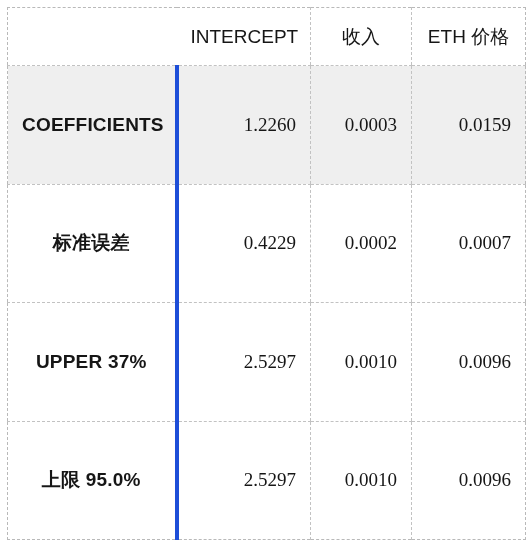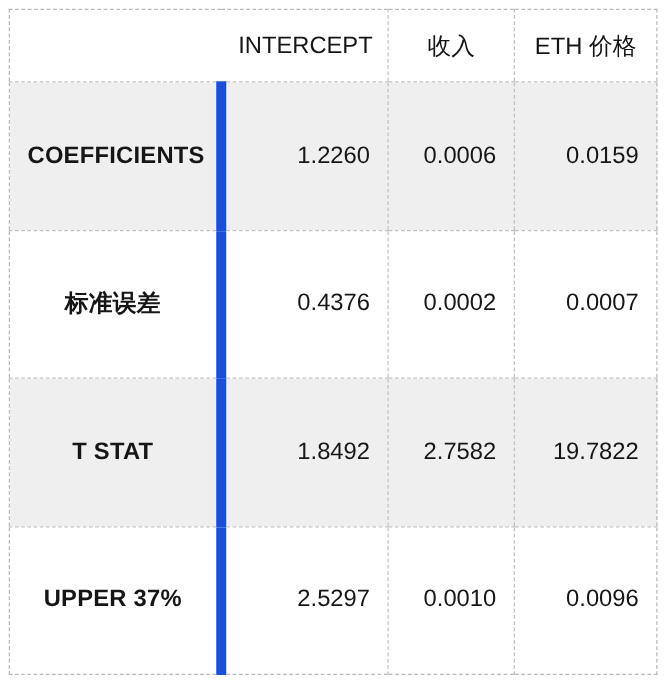--- a/index.html
+++ b/index.html
@@ -69,26 +69,27 @@
   
   tbody tr { height: 59.4px; }
   tbody tr.shaded td { background: #efefef; }
   tbody tr.plain td  { background: #ffffff; margin-top: 16px; }
   tbody tr:last-child td { border-bottom: none; }
 
   td.row-label {
     text-align: center;
     font-weight: bold;
     letter-spacing: 0.2px;
-    border-right: 8px solid #1d4ed8;
+    border-right: 4px solid #1d4ed8;
   }
   td.num {
     text-align: right;
     font-weight: normal;
     border-left: 1px dashed #c2c2c2;
+    font-family: Liberation Serif, serif;
   }
   td.num.first-num {
     border-left: none;
   }
 </style>
 </head>
 <body>
 
 <div class="page">
   <table class="stats-table">
@@ -103,36 +104,36 @@
         <th class="label-head"></th>
         <th class="num-head first-num-head">INTERCEPT</th>
         <th class="num-head">收入</th>
         <th class="num-head">ETH 价格</th>
       </tr>
     </thead>
     <tbody>
       <tr class="shaded">
         <td class="row-label">COEFFICIENTS</td>
         <td class="num first-num">1.2260</td>
-        <td class="num">0.0006</td>
+        <td class="num">0.0003</td>
         <td class="num">0.0159</td>
       </tr>
       <tr class="plain">
         <td class="row-label">标准误差</td>
-        <td class="num first-num">0.4376</td>
+        <td class="num first-num">0.4229</td>
         <td class="num">0.0002</td>
         <td class="num">0.0007</td>
       </tr>
-      <tr class="shaded">
-        <td class="row-label">T STAT</td>
-        <td class="num first-num">1.8492</td>
-        <td class="num">2.7582</td>
-        <td class="num">19.7822</td>
+      <tr class="plain">
+        <td class="row-label">UPPER 37%</td>
+        <td class="num first-num">2.5297</td>
+        <td class="num">0.0010</td>
+        <td class="num">0.0096</td>
       </tr>
       <tr class="plain">
-        <td class="row-label">UPPER 37%</td>
+        <td class="row-label">上限  95.0%</td>
         <td class="num first-num">2.5297</td>
         <td class="num">0.0010</td>
         <td class="num">0.0096</td>
       </tr>
     </tbody>
   </table>
 </div>
 
 </body></html>

